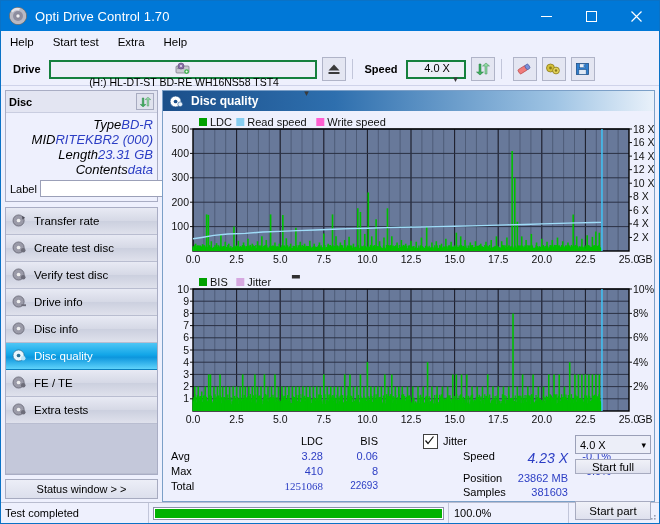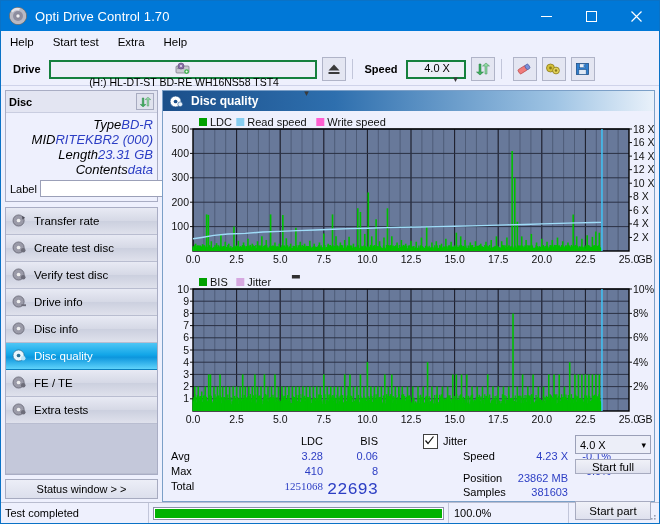--- a/index.html
+++ b/index.html
@@ -2139,31 +2139,31 @@
             <div style="position: absolute; left: 160px; top: 4px; font-size: 11px; white-space: nowrap; text-align: right; transform: translateX(-100%);">LDC</div>
             <div style="position: absolute; left: 215px; top: 4px; font-size: 11px; white-space: nowrap; text-align: right; transform: translateX(-100%);">BIS</div>
             <div style="position: absolute; left: 8px; top: 19px; font-size: 11px; white-space: nowrap;">Avg</div>
             <div style="position: absolute; left: 160px; top: 19px; font-size: 11px; white-space: nowrap; text-align: right; transform: translateX(-100%); color: rgb(44, 62, 196);">3.28</div>
             <div style="position: absolute; left: 215px; top: 19px; font-size: 11px; white-space: nowrap; text-align: right; transform: translateX(-100%); color: rgb(44, 62, 196);">0.06</div>
             <div style="position: absolute; left: 8px; top: 34px; font-size: 11px; white-space: nowrap;">Max</div>
             <div style="position: absolute; left: 160px; top: 34px; font-size: 11px; white-space: nowrap; text-align: right; transform: translateX(-100%); color: rgb(44, 62, 196);">410</div>
             <div style="position: absolute; left: 215px; top: 34px; font-size: 11px; white-space: nowrap; text-align: right; transform: translateX(-100%); color: rgb(44, 62, 196);">8</div>
             <div style="position: absolute; left: 8px; top: 49px; font-size: 11px; white-space: nowrap;">Total</div>
             <div style="position: absolute; left: 160px; top: 49px; font-size: 11px; white-space: nowrap; text-align: right; transform: translateX(-100%); color: rgb(44, 62, 196); font-family: Liberation Serif, serif;">1251068</div>
-            <div style="position: absolute; left: 215px; top: 49px; font-size: 17px; white-space: nowrap; text-align: right; transform: translateX(-100%); color: rgb(44, 62, 196); font-family: Liberation Mono, monospace;">22693</div>
+            <div style="position: absolute; left: 215px; top: 49px; font-size: 10px; white-space: nowrap; text-align: right; transform: translateX(-100%); color: rgb(44, 62, 196);">22693</div>
             <div style="position: absolute; left: 260px; top: 3px; width: 13px; height: 13px; border: 1px solid rgb(64, 64, 64); background: rgb(255, 255, 255);">
               <svg width="11" height="11" viewBox="0 0 11 11">
                 <path d="M1.5 5.5 L4 8.5 L9.5 1.5" stroke="#111" stroke-width="1.2" fill="none"></path>
               </svg>
             </div>
             <div style="position: absolute; left: 280px; top: 4px; font-size: 11px; white-space: nowrap;">Jitter</div>
             <div style="position: absolute; left: 448px; top: 19px; font-size: 11px; white-space: nowrap; text-align: right; transform: translateX(-100%); color: rgb(44, 62, 196);">-0.1%</div>
             <div style="position: absolute; left: 448px; top: 34px; font-size: 11px; white-space: nowrap; text-align: right; transform: translateX(-100%); color: rgb(44, 62, 196);">0.0%</div>
             <div style="position: absolute; left: 300px; top: 19px; font-size: 11px; white-space: nowrap;">Speed</div>
-            <div style="position: absolute; left: 405px; top: 19px; font-size: 11px; white-space: nowrap; text-align: right; transform: translateX(-100%); color: rgb(44, 62, 196);">4.23 X</div>
+            <div style="position: absolute; left: 405px; top: 19px; font-size: 14px; white-space: nowrap; text-align: right; transform: translateX(-100%); color: rgb(44, 62, 196); font-style: italic;">4.23 X</div>
             <div style="position: absolute; left: 300px; top: 41px; font-size: 11px; white-space: nowrap;">Position</div>
             <div style="position: absolute; left: 405px; top: 41px; font-size: 11px; white-space: nowrap; text-align: right; transform: translateX(-100%); color: rgb(44, 62, 196);">23862 MB</div>
             <div style="position: absolute; left: 300px; top: 55px; font-size: 11px; white-space: nowrap;">Samples</div>
             <div style="position: absolute; left: 405px; top: 55px; font-size: 11px; white-space: nowrap; text-align: right; transform: translateX(-100%); color: rgb(44, 62, 196);">381603</div>
             <div style="position: absolute; left: 412px; top: 4px; width: 76px; height: 19px; border: 1px solid rgb(155, 160, 184); background: rgb(236, 238, 248); display: flex; align-items: center; padding-left: 4px; box-sizing: border-box; font-size: 11px;">
               <span>4.0 X</span>
               <span style="margin-left:auto;margin-right:4px;font-size:9px;">▾</span>
             </div>
             <div style="position: absolute; left: 412px; top: 28px; width: 76px; height: 15px; border: 1px solid rgb(167, 171, 192); background: linear-gradient(rgb(240, 241, 248), rgb(223, 225, 238)); display: flex; align-items: center; justify-content: center; box-sizing: border-box; font-size: 11.5px;">Start full</div>
             <div style="position: absolute; left: 412px; top: 51px; width: 76px; height: 19px; border: 1px solid rgb(167, 171, 192); background: linear-gradient(rgb(240, 241, 248), rgb(223, 225, 238)); display: flex; align-items: center; justify-content: center; box-sizing: border-box; font-size: 11.5px; margin-top: 19px;">Start part</div>

